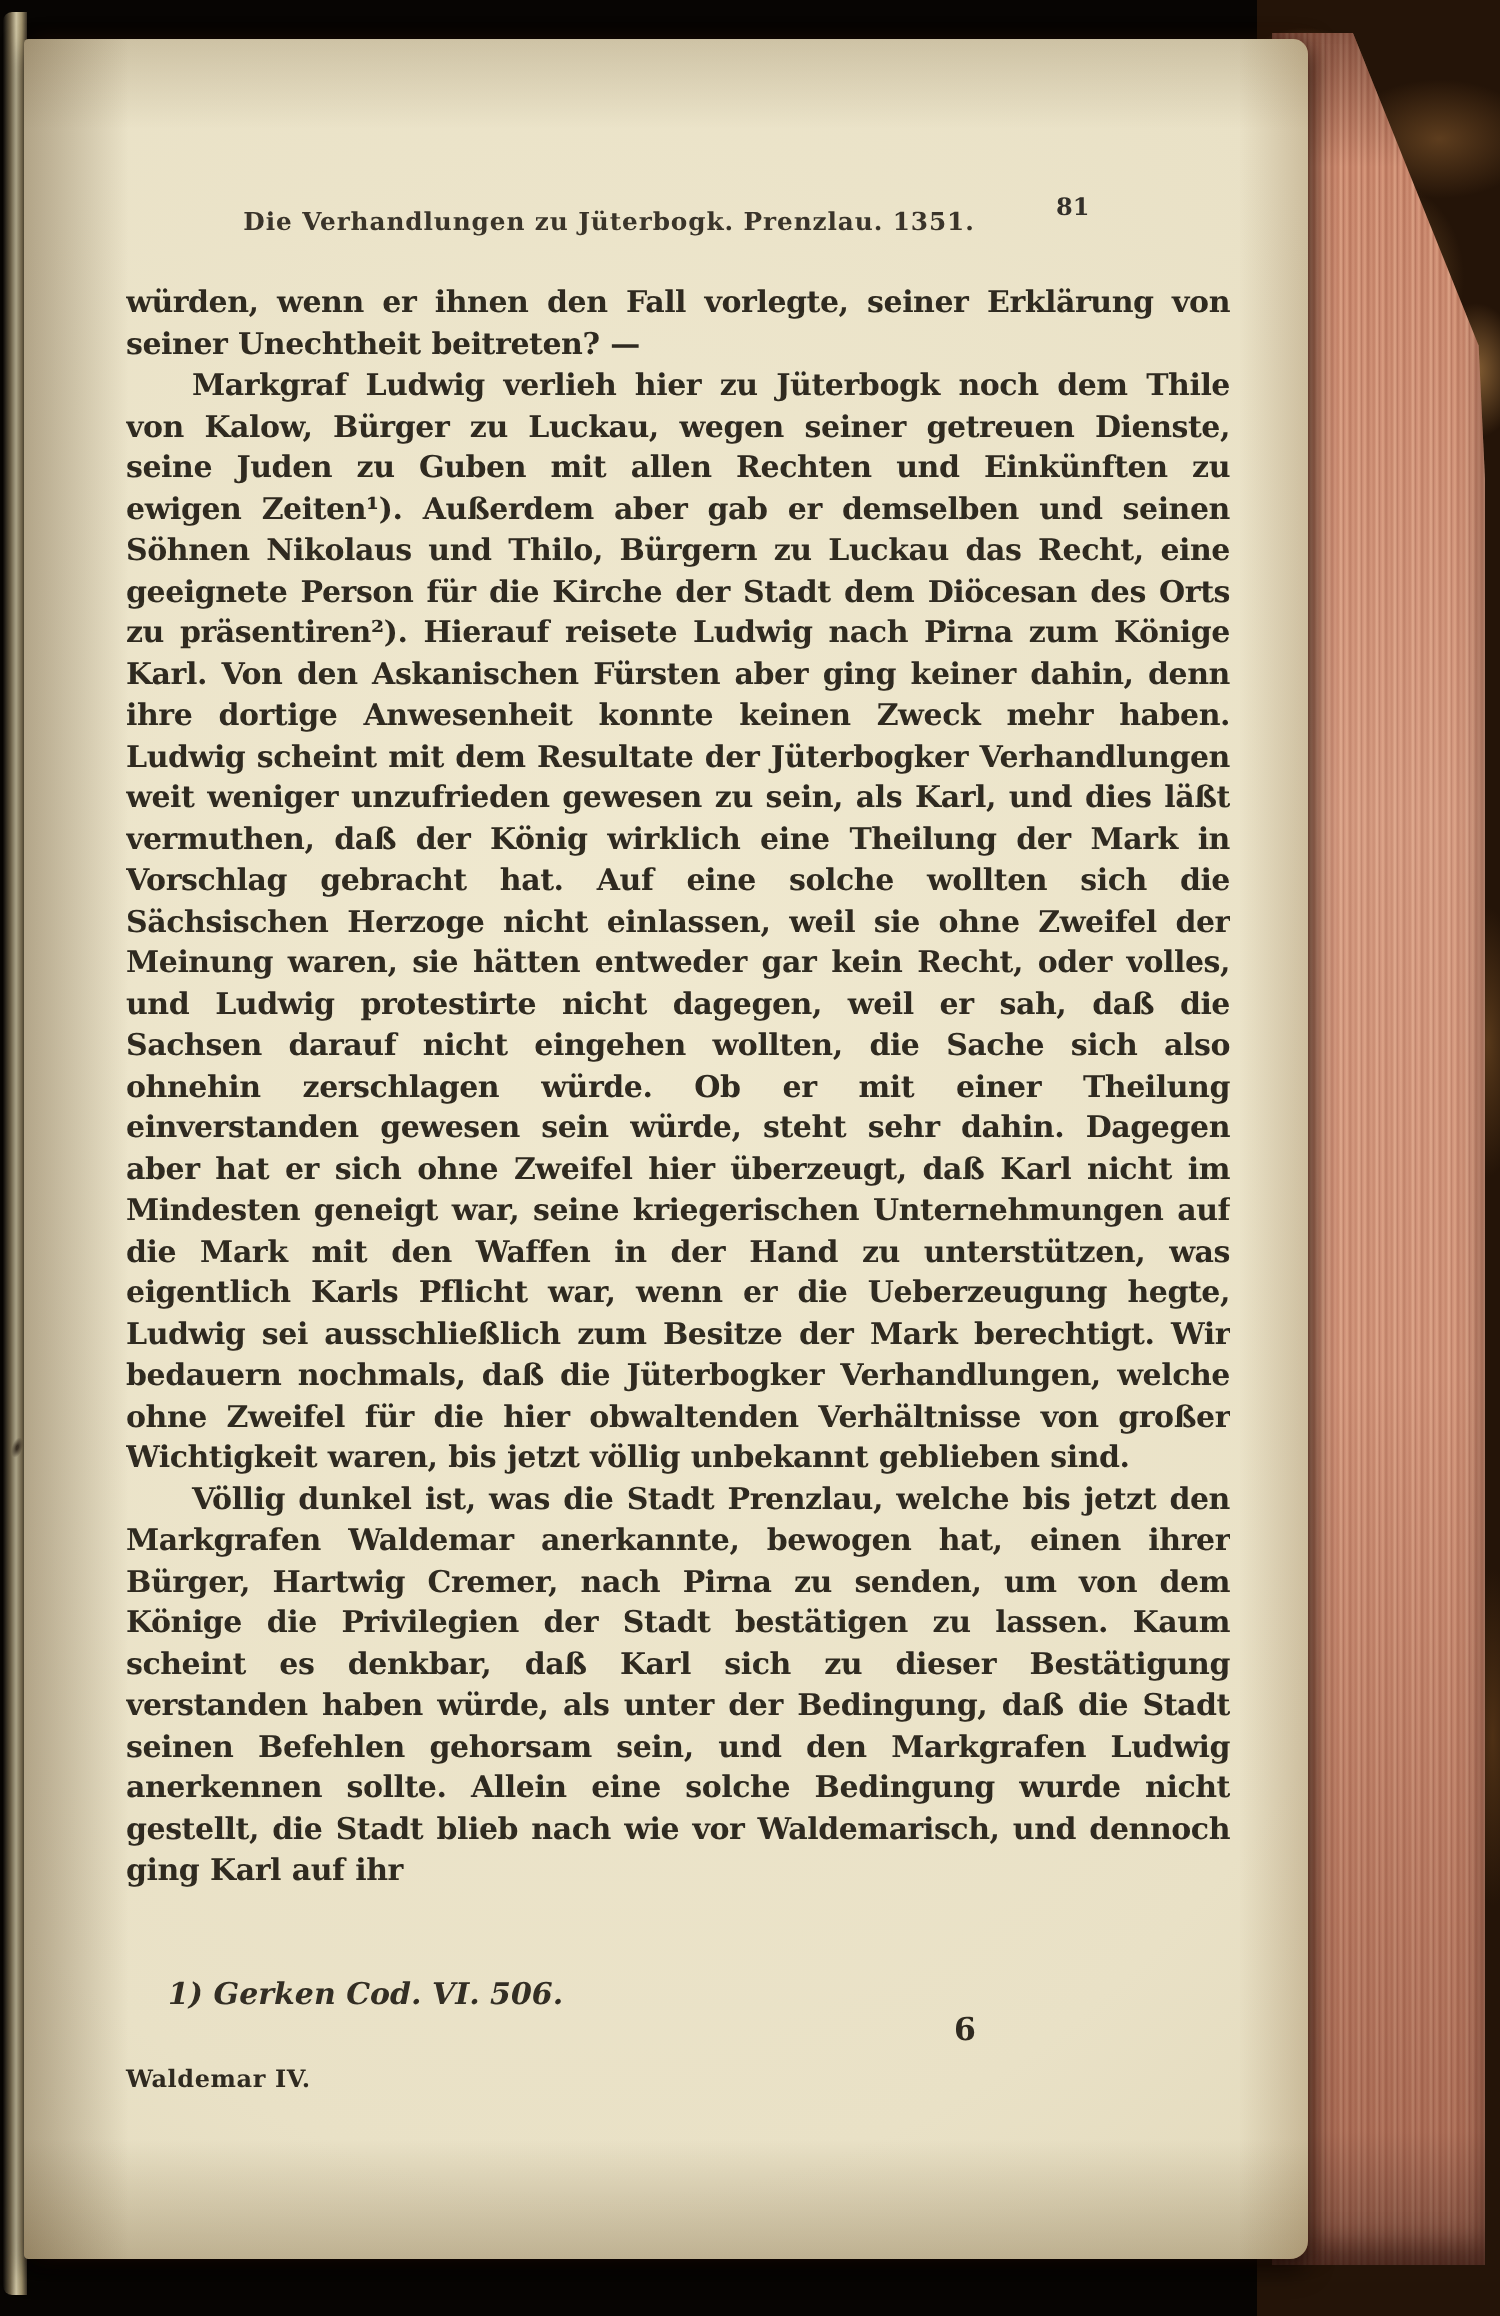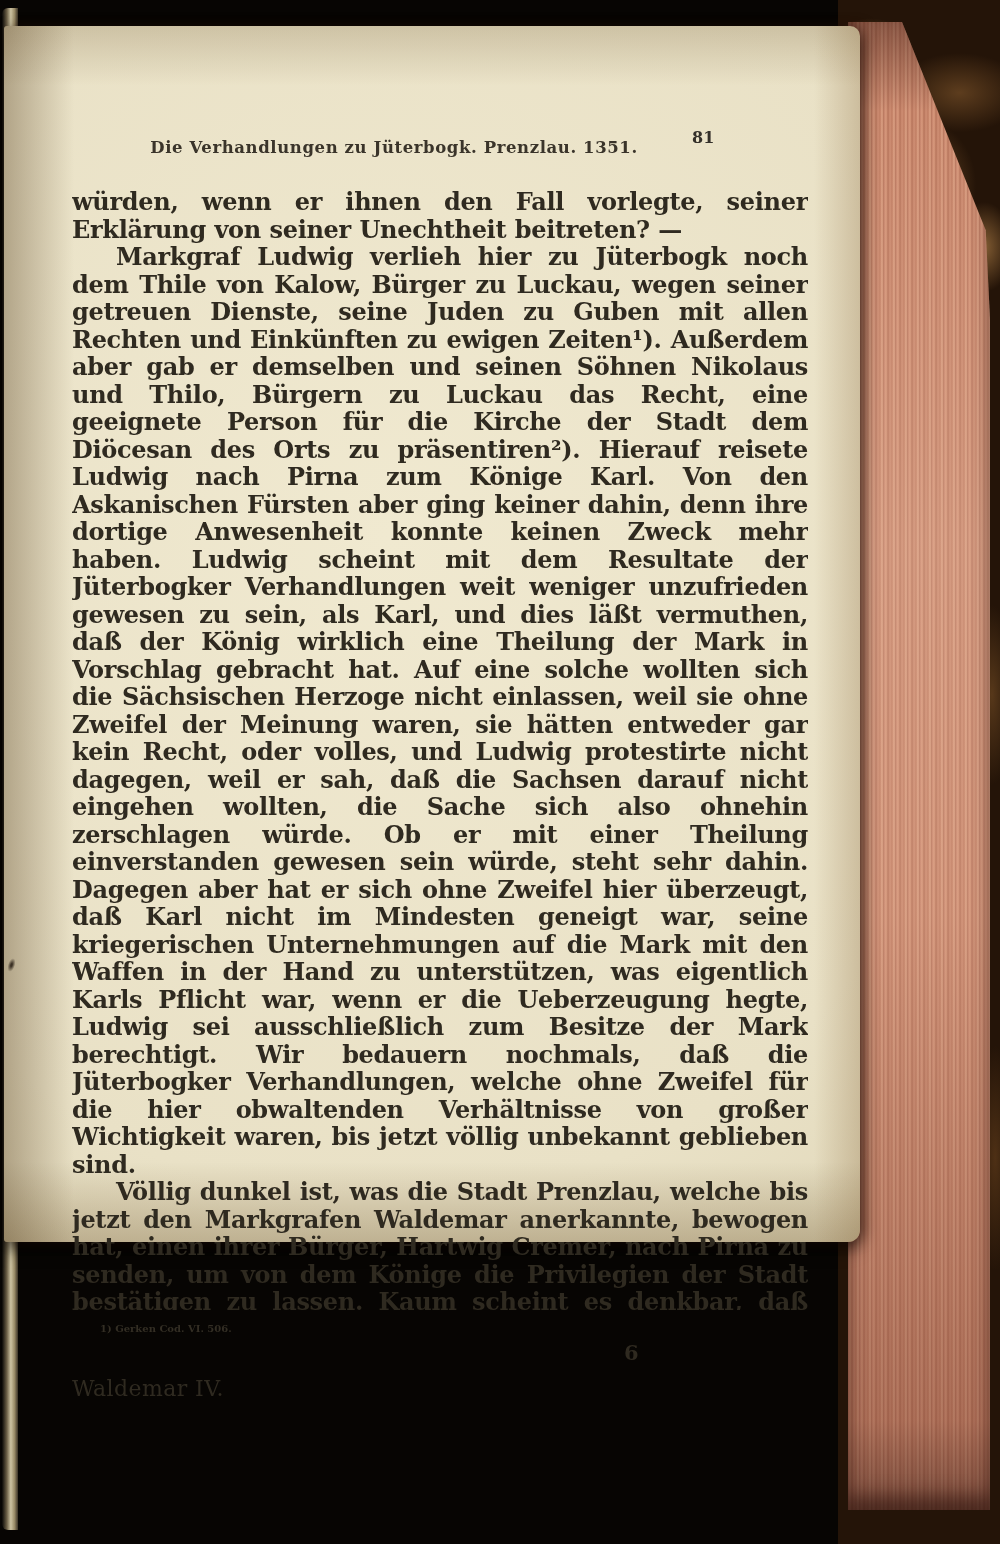--- a/index.html
+++ b/index.html
@@ -35,58 +35,58 @@
     box-shadow:inset 0 -14px 18px rgba(40,14,10,.55);
   }
   
   .left-sliver{
     position:absolute;left:2px;top:8px;width:16px;height:1522px;z-index:2;
     background:linear-gradient(90deg,#0a0806 0%,#6b5f46 30%,#cdc3a2 55%,#9a8c68 78%,#3a3226 100%);
     border-radius:6px 0 0 6px;
   }
   
   .page{
-    position:absolute;left:4px;top:26px;width:856px;height:1216px;z-index:3;
+    position:absolute;left:16px;top:26px;width:856px;height:1480px;z-index:3;
     background:
       linear-gradient(90deg, rgba(85,62,30,.38) 0px, rgba(85,62,30,0) 70px),
       linear-gradient(270deg, rgba(130,96,52,.28) 0px, rgba(130,96,52,0) 46px),
       linear-gradient(0deg, rgba(104,80,40,.32) 0px, rgba(104,80,40,0) 80px),
       linear-gradient(180deg, rgba(104,80,40,.22) 0px, rgba(104,80,40,0) 60px),
       radial-gradient(130% 100% at 45% 42%, #f0e9d0 0%, #e9e1c6 55%, #dcd2b2 88%, #cfc29d 100%);
     border-radius:3px 10px 12px 3px;
     box-shadow:6px 0 14px -2px rgba(50,18,8,.55), 0 8px 16px rgba(0,0,0,.6);
     color:#2f2a20;
   }
   .running-head{
     position:absolute;top:112px;left:40px;width:700px;text-align:center;
     font-size:16.5px;font-weight:700;letter-spacing:.6px;color:#3a342a;
   }
   .page-number{
     position:absolute;top:102px;left:688px;
     font-size:16px;font-weight:700;color:#34302a;
   }
   .body-text{
     position:absolute;top:162px;left:68px;width:736px;max-height:1122px;overflow:hidden;
-    font-size:24px;line-height:27.5px;font-weight:700;
+    font-size:20px;line-height:27.5px;font-weight:700;
     letter-spacing:-.3px;word-spacing:.5px;
     text-align:justify;
   }
   .body-text p{margin:0;text-indent:44px;}
   .body-text p.no-indent{text-indent:0;}
   .footnotes{
     position:absolute;top:1288px;left:96px;
-    font-size:10px;line-height:30px;font-weight:700;color:#332e24;
+    font-size:20px;line-height:30px;font-weight:700;color:#332e24;font-style:italic;
   }
   .signature-mark{
     position:absolute;top:1314px;left:620px;
     font-size:21px;font-weight:700;
   }
   .footer-catchword{
     position:absolute;top:1350px;left:68px;
-    font-size:22px;font-weight:400;letter-spacing:.4px;
+    font-size:16px;font-weight:700;letter-spacing:.4px;
   }
   .ink-speck{
     position:absolute;left:8px;top:958px;width:7px;height:14px;z-index:4;
     background:radial-gradient(closest-side,#3a3024 20%,rgba(58,48,36,0) 100%);
     transform:rotate(18deg);
   }
 </style>
 </head>
 <body>
 

